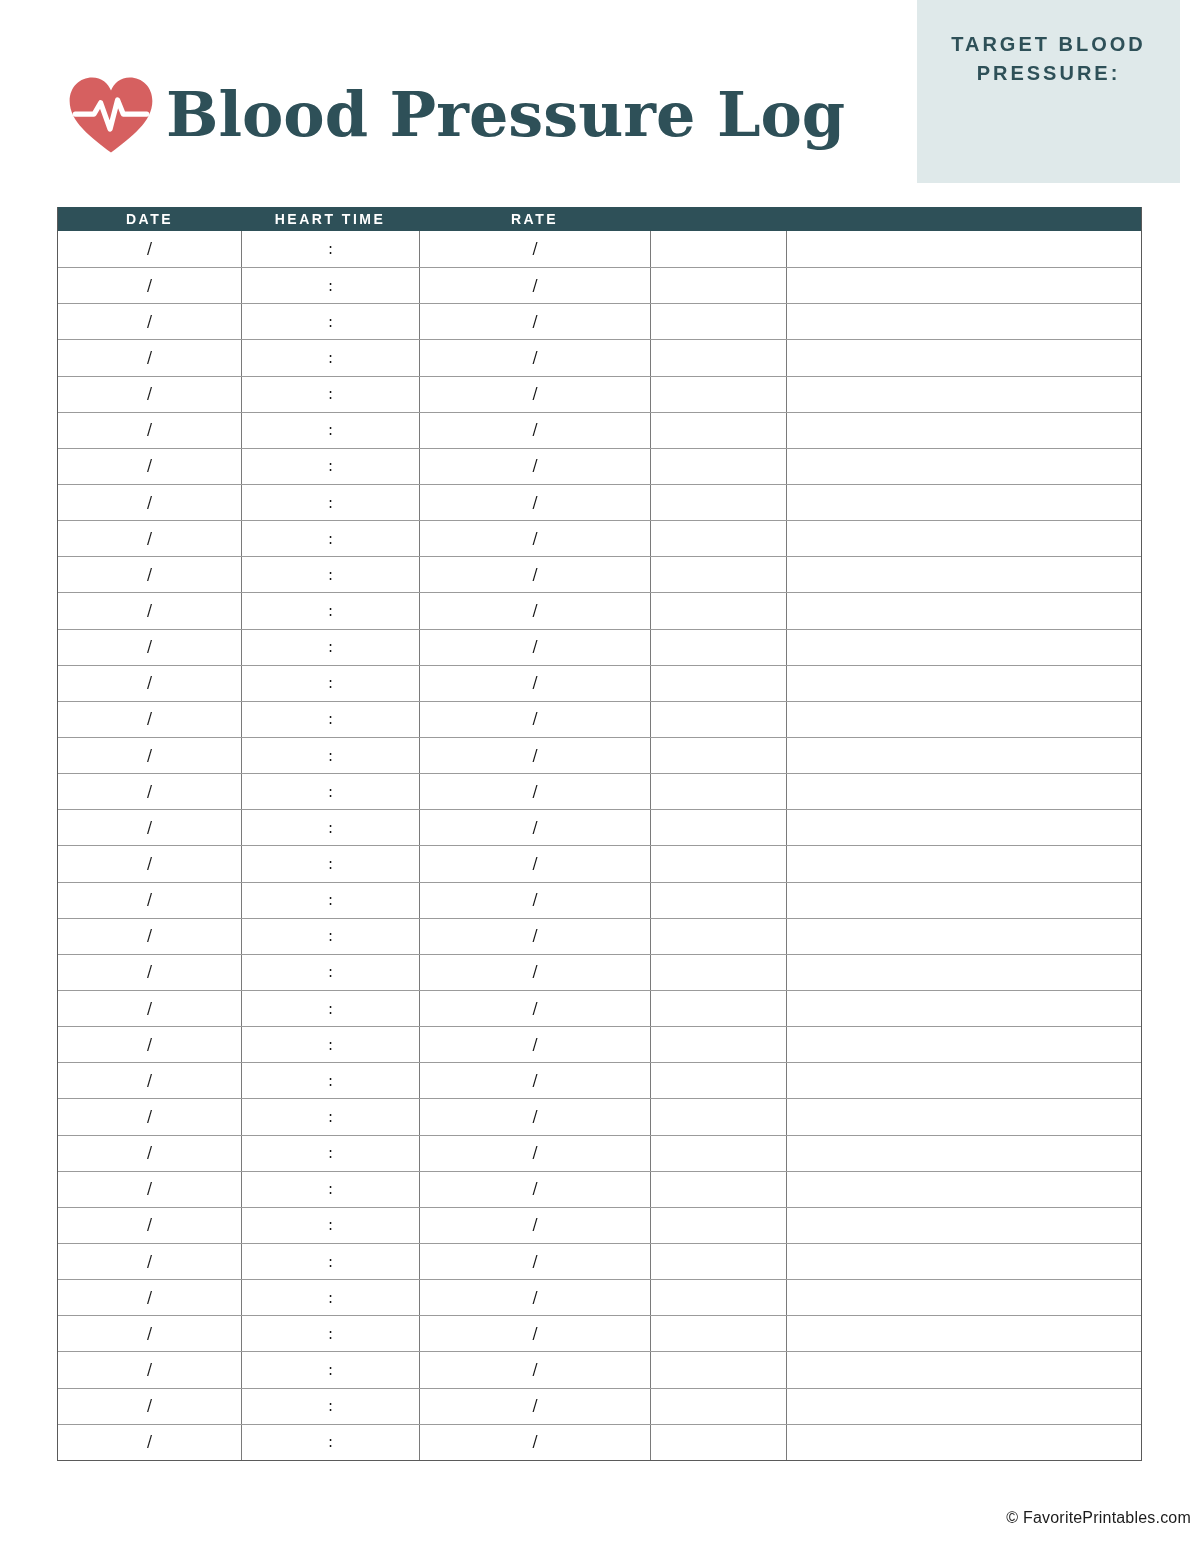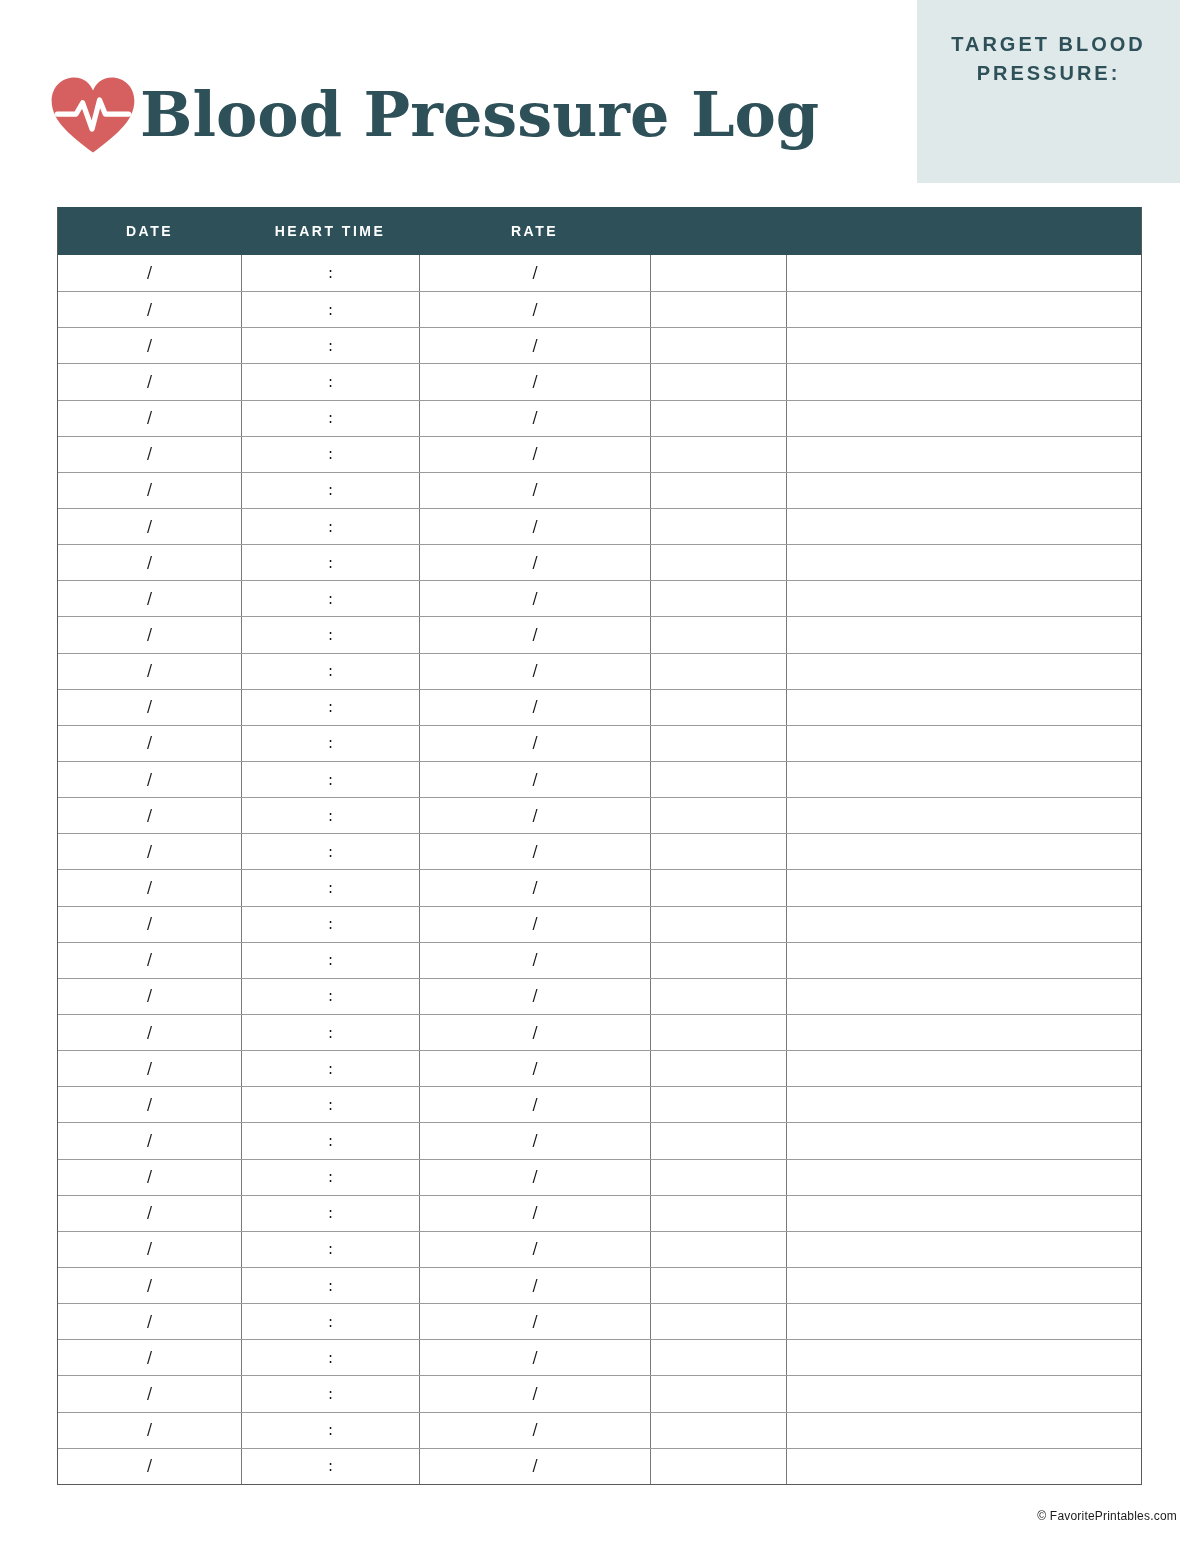--- a/index.html
+++ b/index.html
@@ -8,24 +8,25 @@
     width: 1200px;
     height: 1552px;
     background: #ffffff;
     overflow: hidden;
     font-family: "Liberation Sans", sans-serif;
   }
 
   
   .brand {
     position: absolute;
-    left: 46px;
+    left: 64px;
     top: 72px;
     display: flex;
     align-items: center;
+    gap: 8px;
   }
   .heart-wrap { width: 94px; height: 86px; flex: 0 0 auto; }
   .title {
     margin: 0;
     font-family: "DejaVu Serif", serif;
     font-weight: 800;
     font-size: 62px;
     letter-spacing: 0px;
     color: var(--accent-teal, #2e5058);
     line-height: 1;
@@ -58,21 +59,21 @@
     left: 57px;
     top: 207px;
     width: 1085px;
     box-sizing: border-box;
     border: 1px solid var(--outer-line, #5a5a5a);
     border-top: none;
   }
   .thead {
     display: grid;
     grid-template-columns: 183px 178px 231px 136px 355px;
-    height: 48px;
+    height: 24px;
     background: var(--accent-teal, #2e5058);
   }
   .th {
     display: flex;
     align-items: center;
     justify-content: center;
     color: #ffffff;
     font-weight: 700;
     font-size: 14px;
     letter-spacing: 2.5px;
@@ -94,22 +95,22 @@
     font-size: 15px;
     color: var(--glyph, #161616);
     box-sizing: border-box;
   }
   .td + .td { border-left: 1px solid var(--col-line, #7a7a7a); }
 
   
   .footer {
     position: absolute;
     top: 1509px;
-    right: 23px;
-    font-size: 12px;
+    right: 9px;
+    font-size: 16px;
     color: var(--footer-text, #1c1c1c);
     letter-spacing: 0.2px;
     margin-left: 24px;
   }
 </style>
 </head>
 <body>
 
 <div class="page">
 

